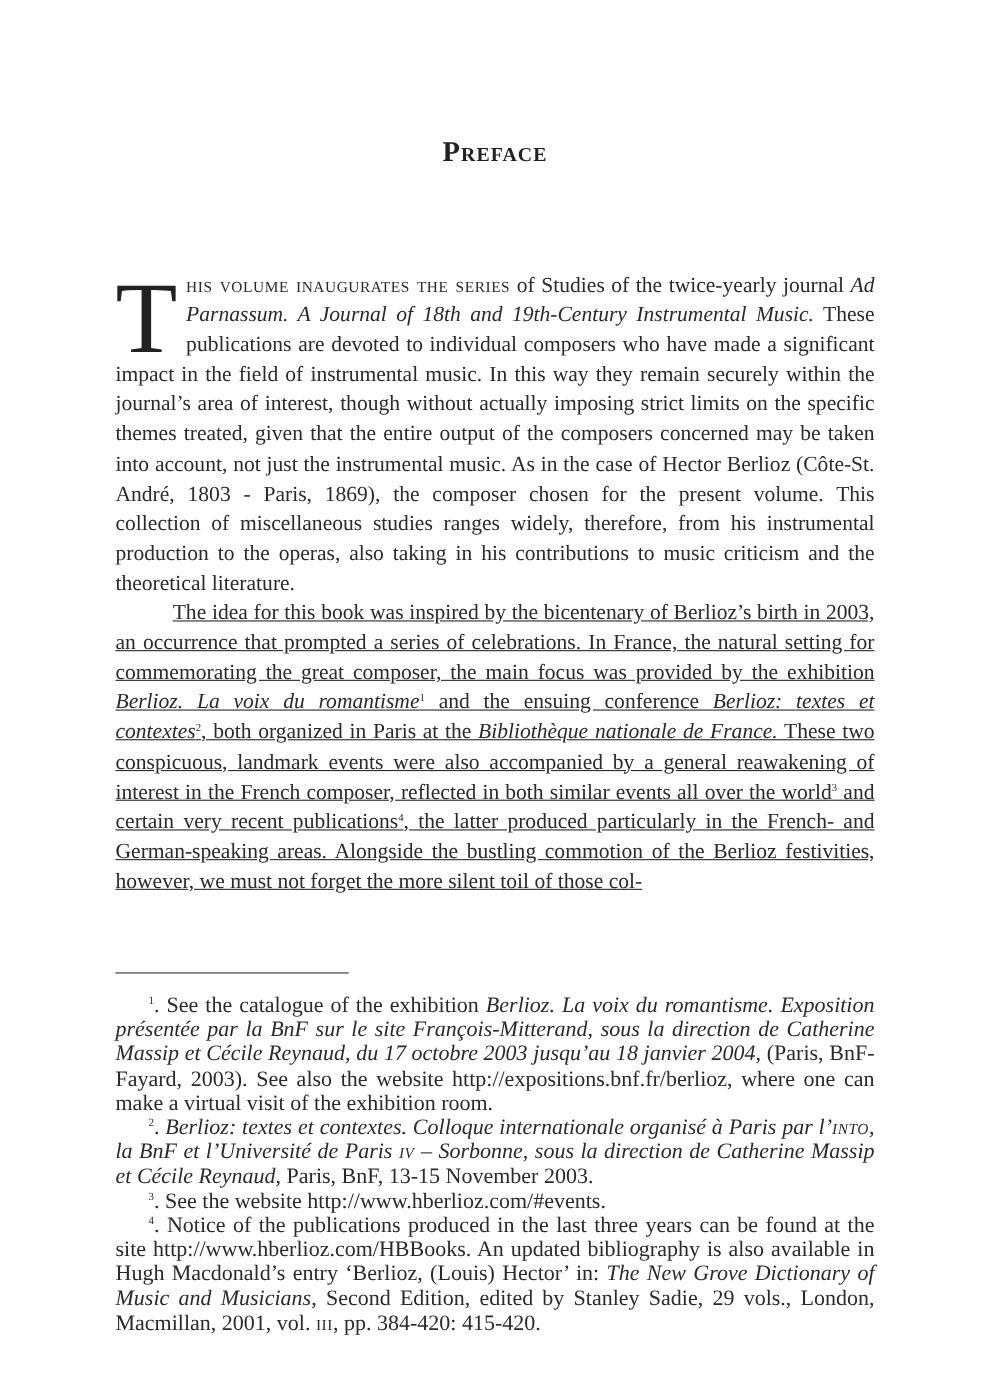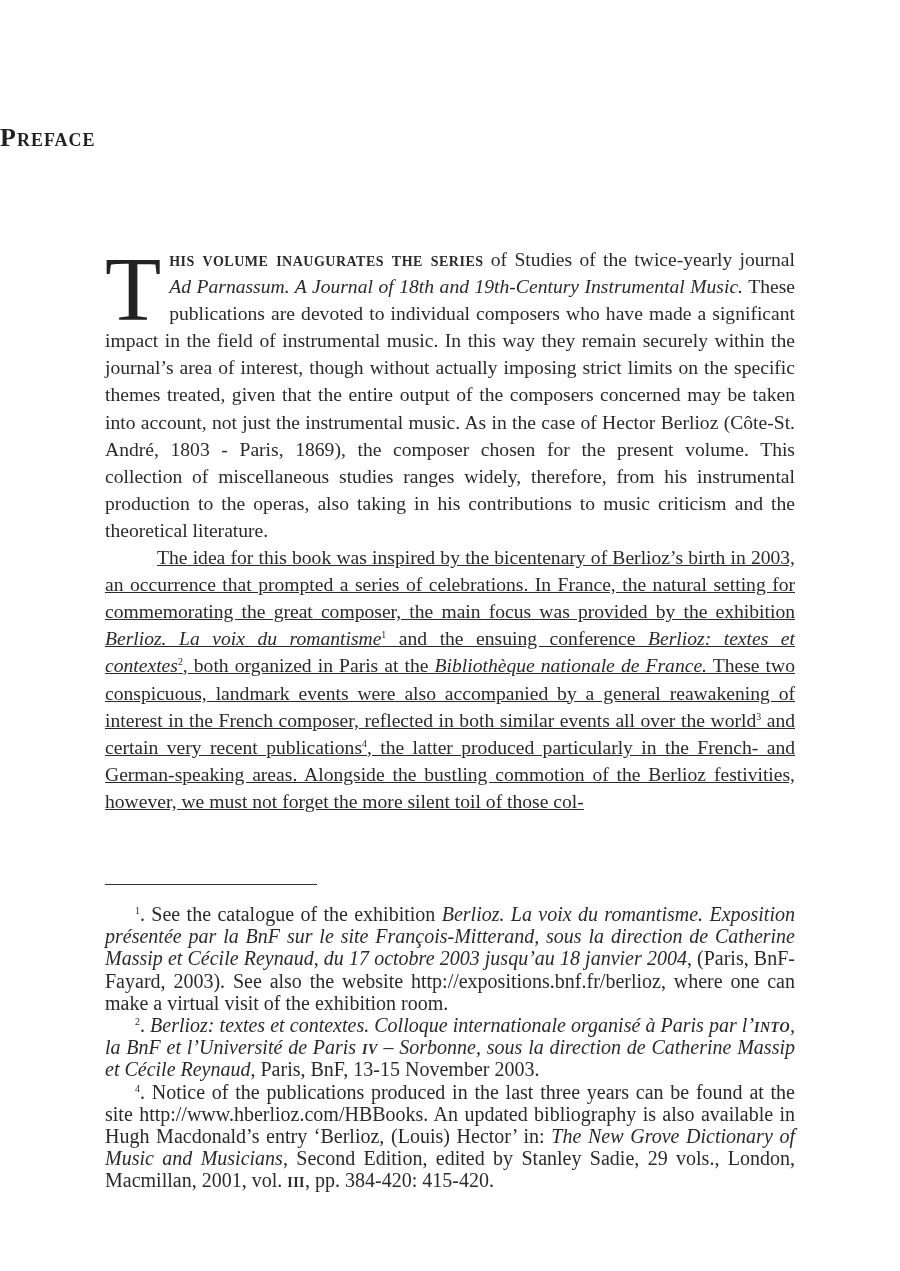--- a/index.html
+++ b/index.html
@@ -1,26 +1,26 @@
 <!DOCTYPE html>
 <html><head>
 <meta charset="utf-8">
 <style>
   html, body { margin: 0; padding: 0; background: #ffffff; }
   body { width: 900px; height: 1271px; position: relative; overflow: hidden;
          font-family: "Liberation Serif", "DejaVu Serif", serif; color: #2a2a2a; }
-  .title { position: absolute; top: 106px; left: 0; width: 900px; text-align: left;
+  .title { position: absolute; top: 106px; left: 0; width: 900px; text-align: center;
            font-size: 26px; letter-spacing: 1px; font-variant: small-caps; color: #222; }
   .body-text { position: absolute; left: 105px; top: 246px; width: 690px;
                font-size: 19.6px; line-height: 27.1px; text-align: justify; }
   .body-text p { margin: 0; }
   .body-text p.indent { text-indent: 52px; text-decoration: underline; }
   .dropcap { float: left; font-size: 92px; line-height: 74px; margin: 6px 8px 0 0; color: #222;
              font-family: "Liberation Serif", serif; }
-  .sc { font-variant: small-caps; letter-spacing: 0.5px; font-weight: bold; }
+  .sc { font-variant: small-caps; letter-spacing: 0.5px; }
   sup { font-size: 0.5em; vertical-align: 0.7em; line-height: 0; }
   .rule { position: absolute; left: 105px; top: 884px; width: 212px; height: 1px; background: #333; }
   .notes { position: absolute; left: 105px; top: 903px; width: 690px;
            font-size: 20px; line-height: 22.2px; text-align: justify; }
   .notes p { margin: 0; text-indent: 30px; }
   i { font-style: italic; }
 </style>
 </head>
 <body>
 
@@ -38,15 +38,18 @@
 <div class="rule"></div>
 
 <div class="notes">
   <p>
     <sup>1</sup><span>. See the catalogue of the exhibition </span><i>Berlioz. La voix du romantisme. Exposition présentée par la BnF sur le site François-Mitterand, sous la direction de Catherine Massip et Cécile Reynaud, du 17 octobre 2003 jusqu’au 18 janvier 2004</i><span>, (Paris, BnF-Fayard, 2003). See also the website http://expositions.bnf.fr/berlioz, where one can make a virtual visit of the exhibition room.</span>
   </p>
   <p>
     <sup>2</sup><span>. </span><i>Berlioz: textes et contextes. Colloque internationale organisé à Paris par l’</i><i class="sc">into</i><i>, la BnF et l’Université de Paris </i><i class="sc">iv</i><i> – Sorbonne, sous la direction de Catherine Massip et Cécile Reynaud</i><span>, Paris, BnF, 13-15 November 2003.</span>
   </p>
   <p>
+    <sup>3</sup><span>. See the website http://www.hberlioz.com/#events.</span>
+  </p>
+  <p>
     <sup>4</sup><span>. Notice of the publications produced in the last three years can be found at the site http://www.hberlioz.com/HBBooks. An updated bibliography is also available in Hugh Macdonald’s entry ‘Berlioz, (Louis) Hector’ in: </span><i>The New Grove Dictionary of Music and Musicians</i><span>, Second Edition, edited by Stanley Sadie, 29 vols., London, Macmillan, 2001, vol. </span><span class="sc">iii</span><span>, pp. 384-420: 415-420.</span>
   </p>
 </div>
 
 </body></html>

